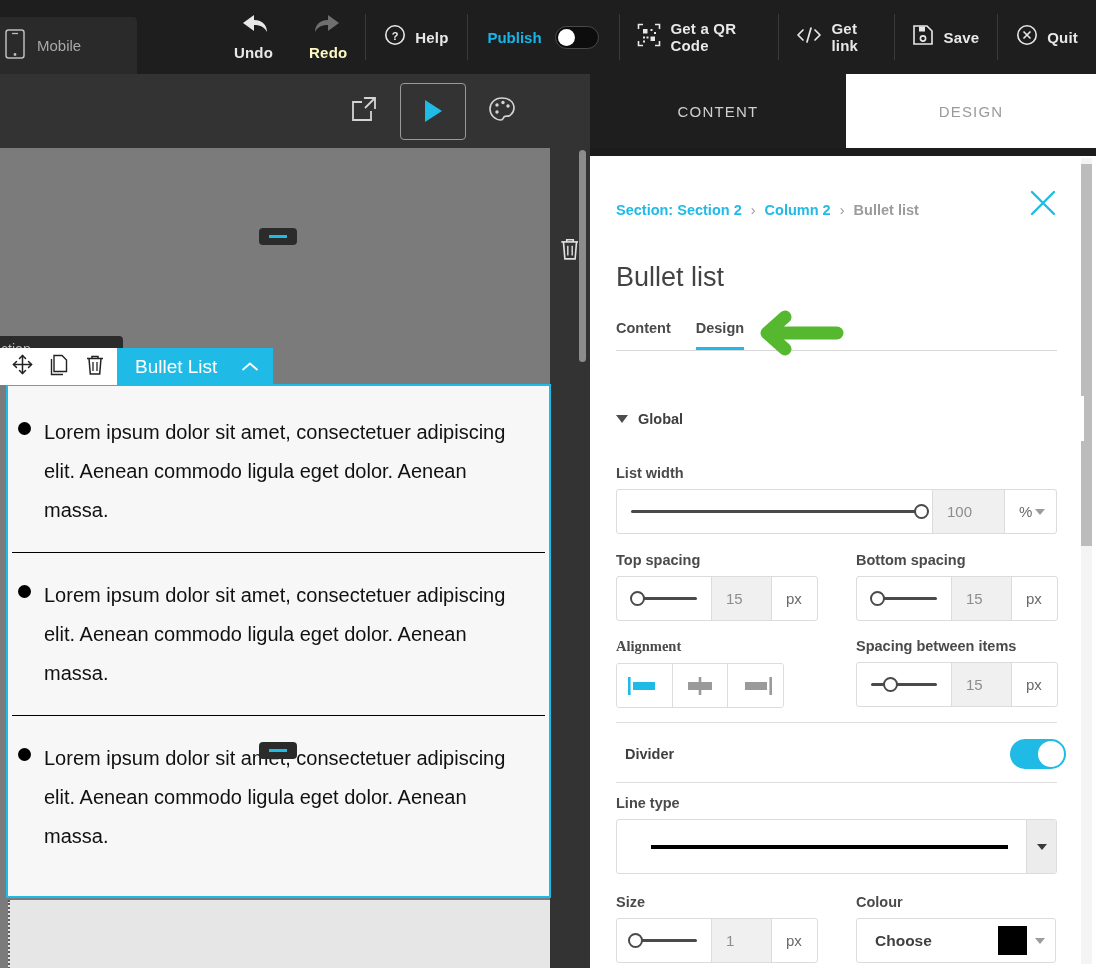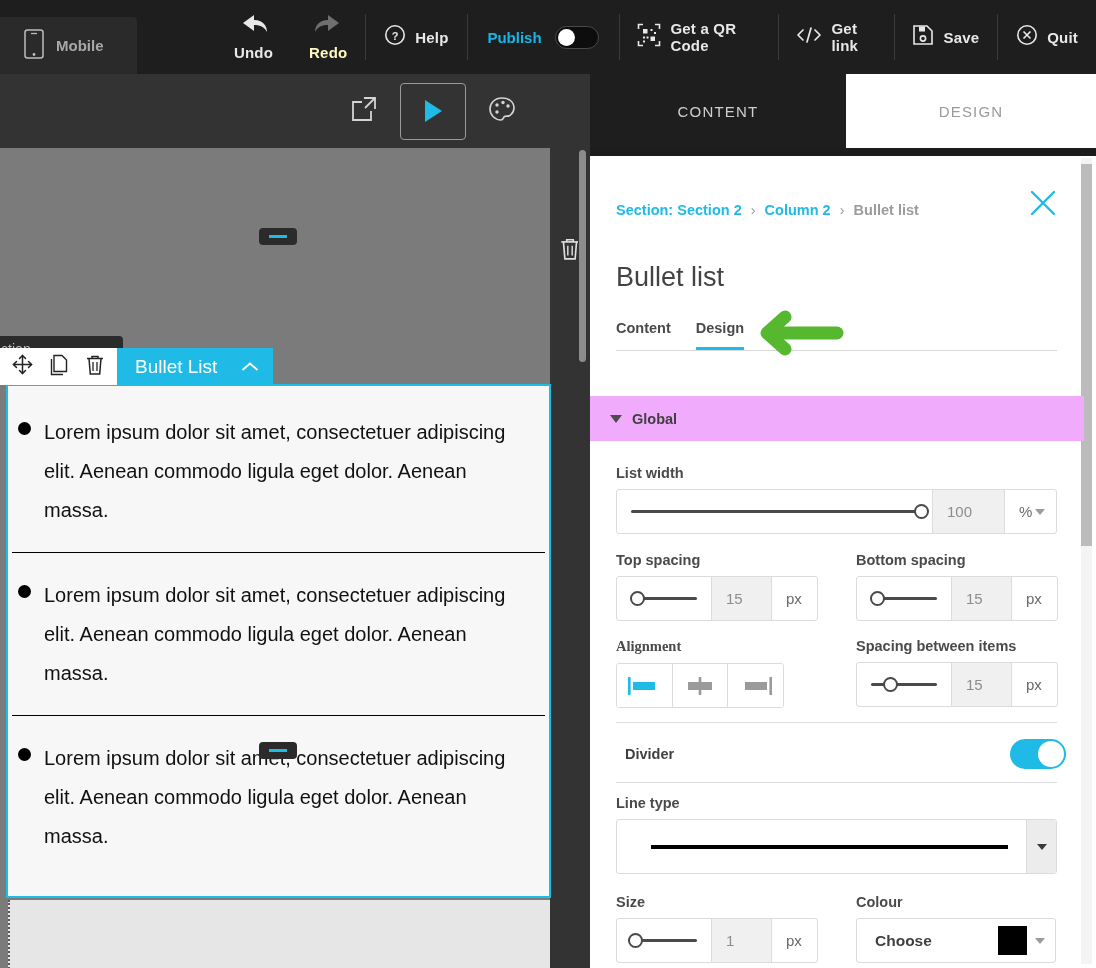--- a/index.html
+++ b/index.html
@@ -43,22 +43,22 @@
   }
 
   
   .secondbar {
     position: absolute; left: 0; top: 74px; width: 1096px; height: 74px;
     background: #333333;
   }
   .device-btn {
     position: absolute; left: 0; top: 17px; width: 137px; height: 57px;
     background: #2a2a2a; border-top-right-radius: 4px;
-    display: flex; align-items: center; gap: 12px; padding-left: 24px;
-    color: #a8a8a8; font-size: 15px; font-weight: bold;
+    display: flex; align-items: center; gap: 12px; padding-left: 5px;
+    color: #a8a8a8; font-size: 15px;
   }
   .preview-tools {
     position: absolute; left: 350px; top: 74px; width: 240px; height: 74px;
     display: flex; align-items: center; justify-content: flex-start; gap: 22px;
   }
   .play-box {
     width: 66px; height: 57px; border: 1px solid #9a9a9a; border-radius: 4px;
     display: flex; align-items: center; justify-content: center;
   }
   .content-tab {
@@ -182,22 +182,22 @@
   }
   .ptab {
     font-size: 14.5px; font-weight: bold; color: #4a4a4a;
     padding-bottom: 9px;
   }
   .ptab.active { border-bottom: 3px solid #1fbae5; }
   .green-arrow { position: absolute; left: 755px; top: 305px; z-index: 9; }
 
   .global-bar {
     position: absolute; left: 590px; top: 396px; width: 494px; height: 45px;
-    background: #f0abfc; display: flex; align-items: center;
-    padding-left: 20px; gap: 10px;
+    background: #ffffff; display: flex; align-items: center;
+    padding-left: 26px; gap: 10px;
   }
   .global-bar .tri {
     width: 0; height: 0; border-left: 6px solid transparent;
     border-right: 6px solid transparent; border-top: 8px solid #4d4d4d;
   }
   .global-bar .txt { font-size: 14.5px; font-weight: bold; color: #3f3f3f; }
 
   .field-label {
     font-size: 14.5px; font-weight: bold; color: #4a4a4a; margin-bottom: 8px;
   }

